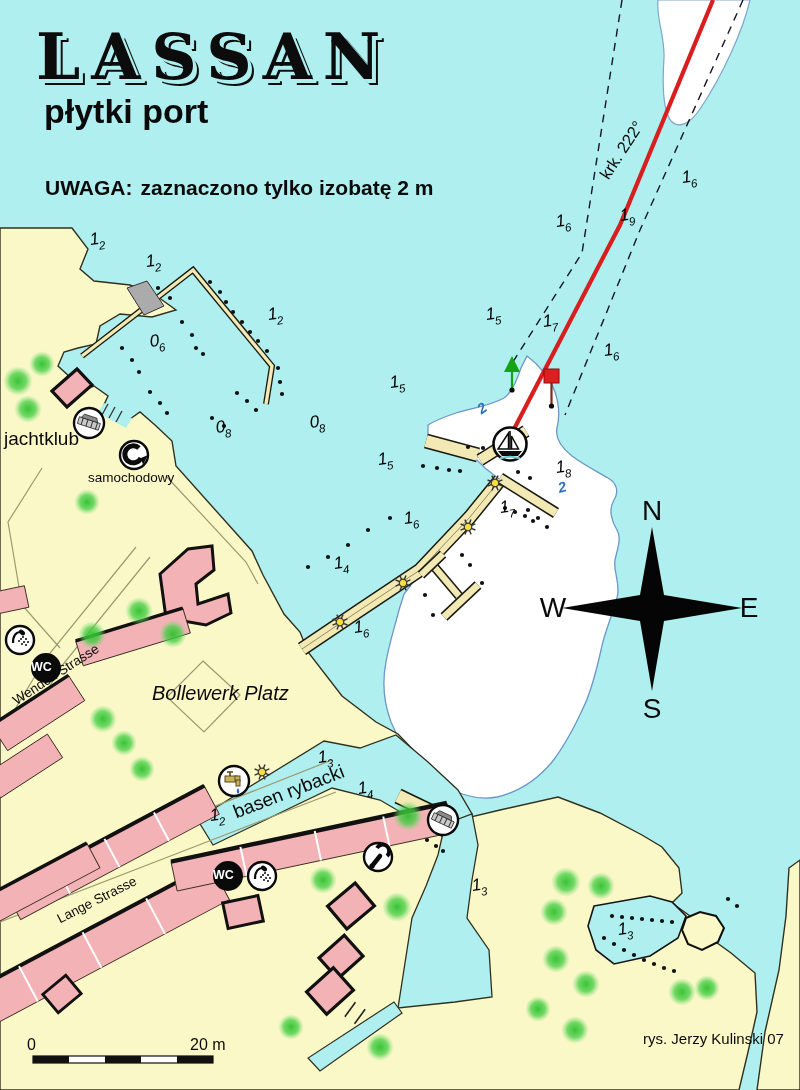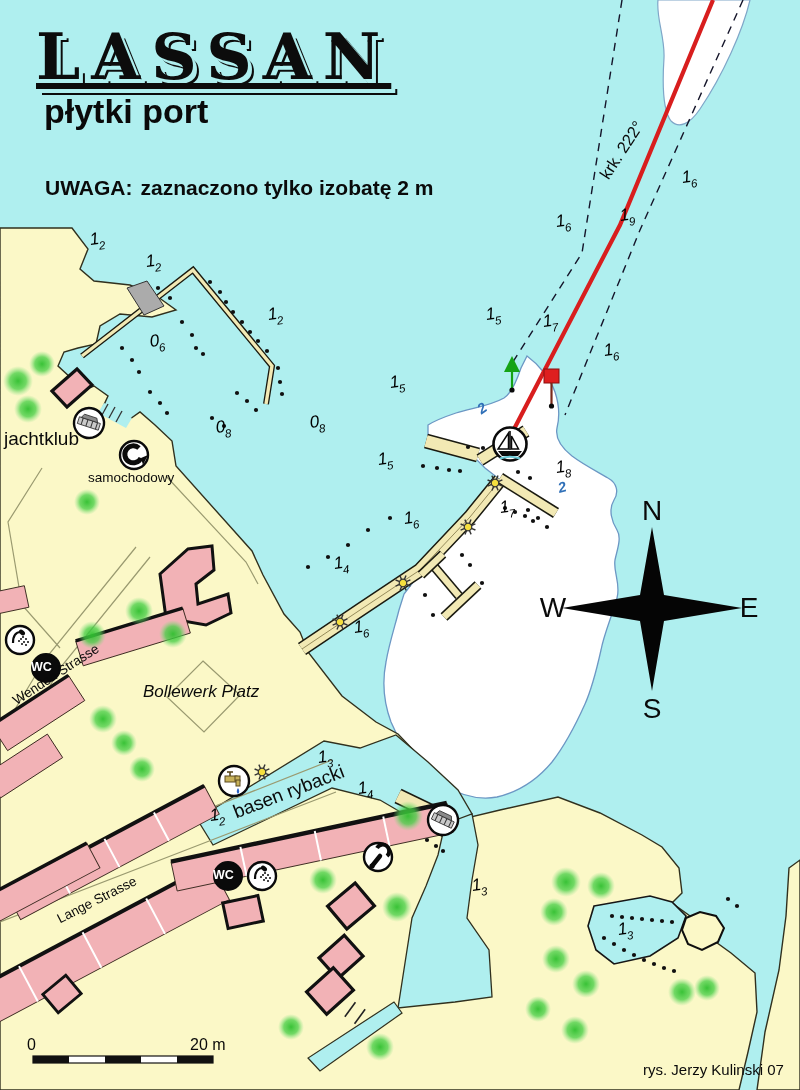--- a/index.html
+++ b/index.html
@@ -2,35 +2,35 @@
 <html><head>
 <meta charset="utf-8">
 <style>
   html,body{margin:0;padding:0;background:#888;}
   #map{position:relative;width:800px;height:1090px;overflow:hidden;
        font-family:"Liberation Sans", sans-serif;background:#AFEFEF;}
   #chart-svg{position:absolute;left:0;top:0;}
   .ov{position:absolute;white-space:nowrap;color:#0a0a0a;}
   .title{left:36px;top:20px;font-family:"DejaVu Serif", serif;font-weight:bold;
          font-size:63px;letter-spacing:11px;color:#0c0c0c;
-         text-shadow:4px 4px 0 #AFEFEF,6px 6px 0 #0c0c0c;text-decoration:underline;}
+         text-shadow:4px 4px 0 #AFEFEF,6px 6px 0 #0c0c0c;}
   .subtitle{left:44px;top:92px;font-weight:bold;font-size:34px;}
   .warning{left:45px;top:176px;font-size:21px;font-weight:bold;}
   .warning b{margin-right:8px;}
   .krk{left:604px;top:168px;font-size:16.5px;transform:rotate(-57deg);transform-origin:0 50%;}
   .lbl-jacht{left:4px;top:428px;font-size:19px;}
   .lbl-samo{left:88px;top:470px;font-size:13.5px;}
   .lbl-wenden{left:14px;top:694px;font-size:13.5px;transform:rotate(-33deg);transform-origin:0 50%;}
   .lbl-lange{left:58px;top:912px;font-size:13.5px;transform:rotate(-27deg);transform-origin:0 50%;}
-  .lbl-bollewerk{left:143px;top:682px;font-size:17px;font-style:italic;}
+  .lbl-bollewerk{left:152px;top:682px;font-size:20px;font-style:italic;}
   .lbl-basen{left:234px;top:802px;font-size:19px;transform:rotate(-21deg);transform-origin:0 50%;}
   .wc-txt{width:30px;font-size:12.5px;font-weight:bold;color:#fff;}
   .compass-l{width:30px;text-align:center;font-size:28px;}
   .scale-l{font-size:16px;}
-  .attr{left:643px;top:1061px;font-size:15px;}
+  .attr{left:643px;top:1030px;font-size:15px;}
   .depth{position:absolute;font-style:italic;transform:rotate(-8deg);
          font-size:17px;line-height:17px;letter-spacing:-1px;}
   .depth sub{font-size:11.5px;position:relative;top:2px;left:0px;}
   .iso{position:absolute;font-style:italic;font-weight:bold;font-size:14.5px;color:#3070B8;}
 </style>
 </head>
 <body>
 
 <div id="map">
 <svg id="chart-svg" width="800" height="1090" viewBox="0 0 800 1090">

